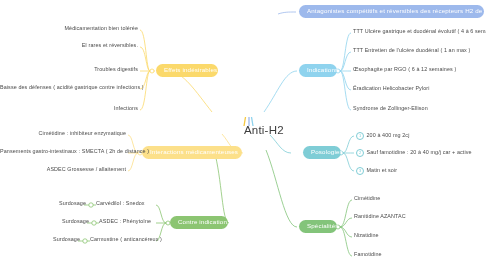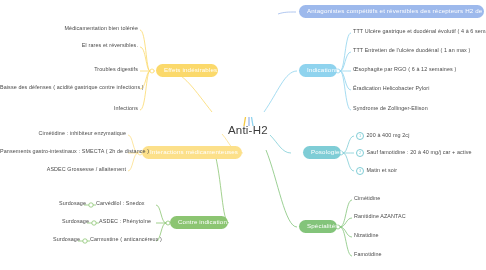--- a/index.html
+++ b/index.html
@@ -31,21 +31,21 @@
     position: absolute;
     box-sizing: border-box;
     white-space: nowrap;
   }
   
   .root {
     font-size: 11.5px;
     color: #3c3c3c;
     letter-spacing: .2px;
     font-weight: 400;
-    left: 228px;
+    left: 244px;
     top: 124px;
   }
   .root-mark {
     position: absolute;
     left: 241px;
     top: 113px;
     width: 16px;
     height: 11px;
   }
   

